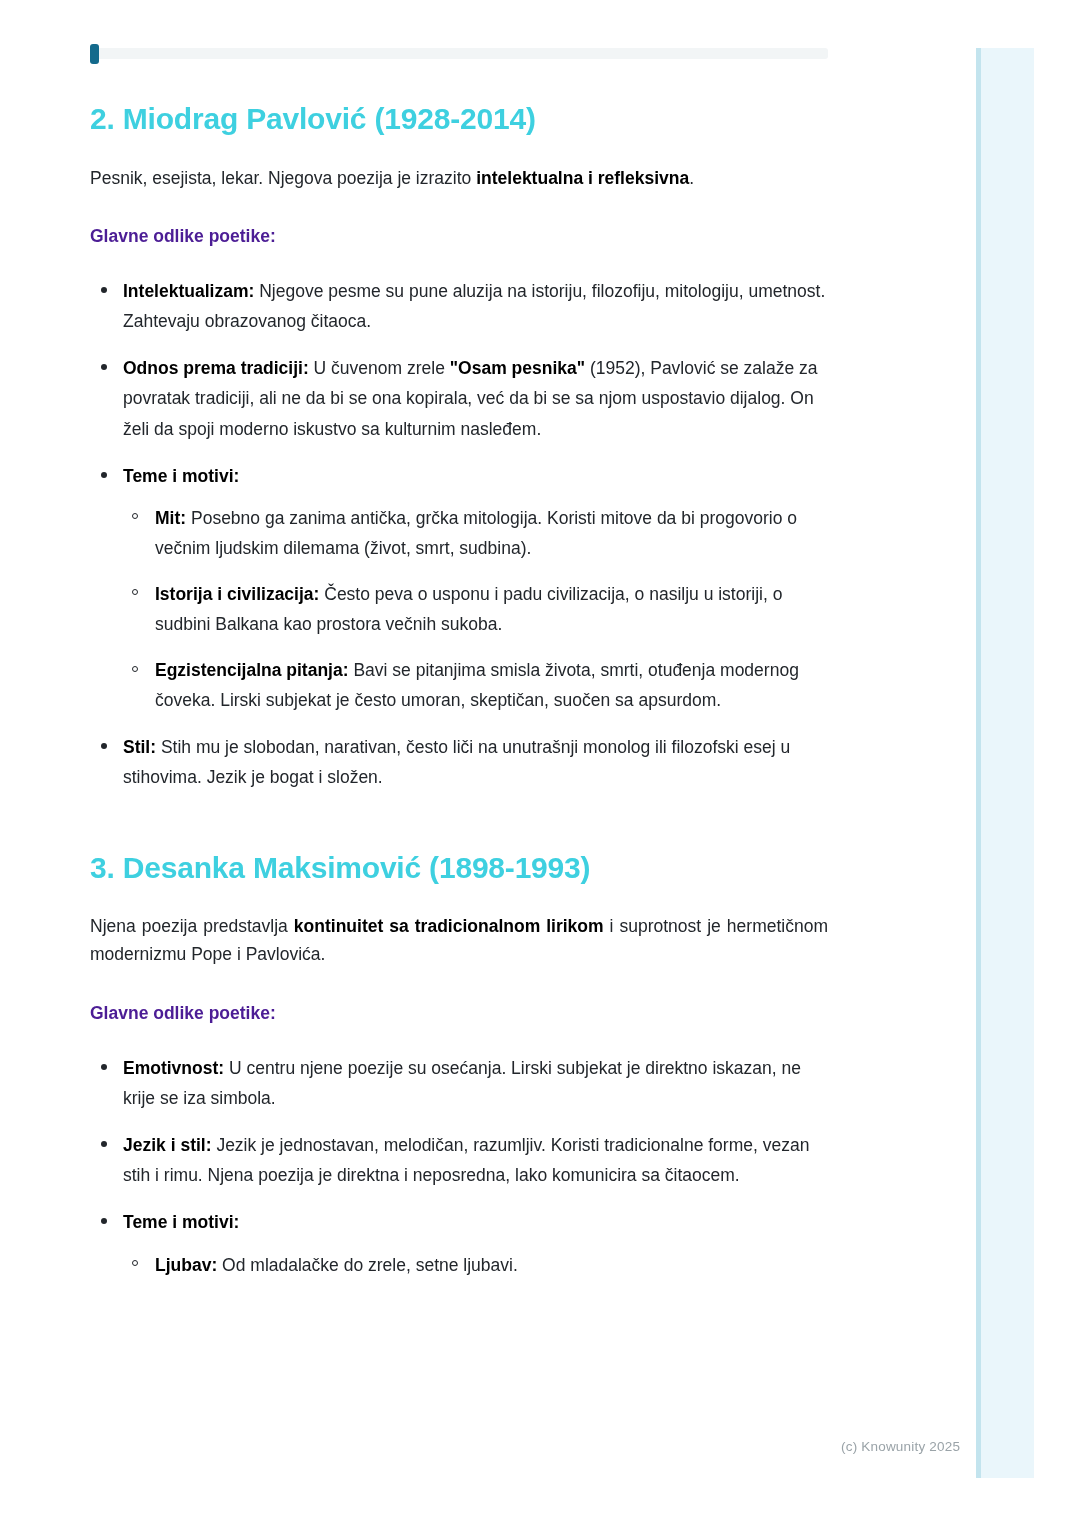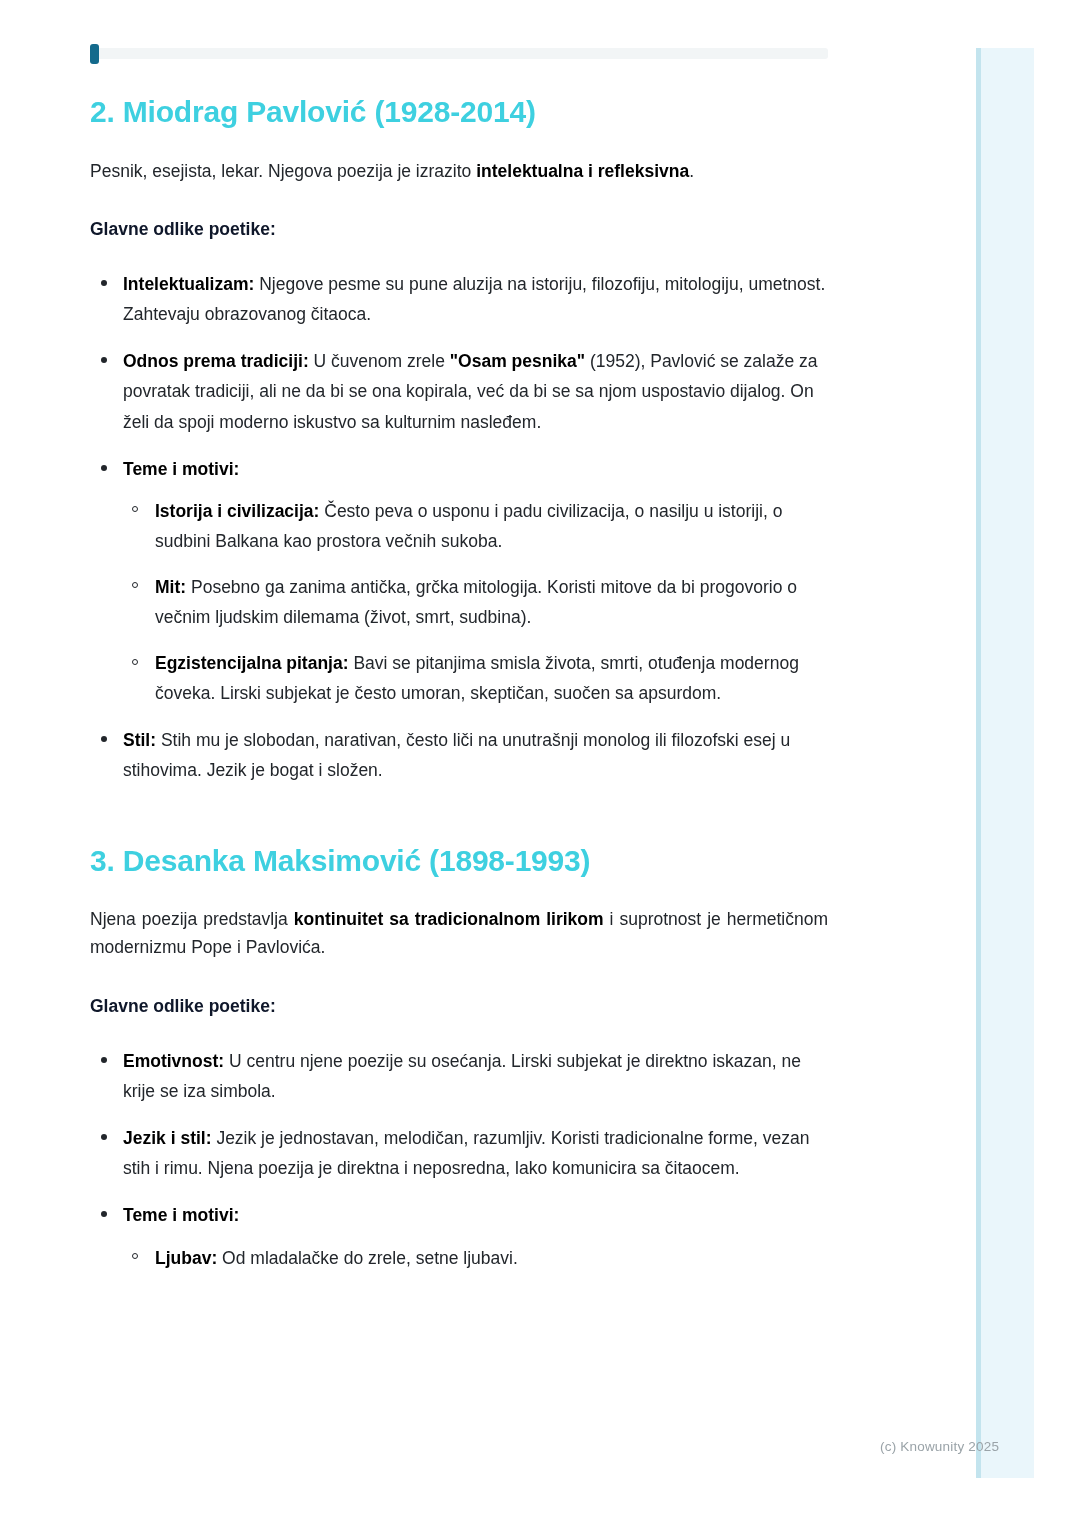--- a/index.html
+++ b/index.html
@@ -58,21 +58,21 @@
   .page {
     position: absolute;
     left: 0;
     top: 0;
     width: 1080px;
     padding: 0;
   }
   .content {
     position: absolute;
     left: 90px;
-    top: 93px;
+    top: 100px;
     width: 738px;
   }
 
   h2.section-title {
     font-size: 30px;
     line-height: 1.25;
     font-weight: 700;
     color: #3ed0e0;
     margin: 0 0 26px 0;
     letter-spacing: -0.2px;
@@ -88,21 +88,21 @@
     color: #22262b;
   }
   p.para.justify {
     text-align: justify;
   }
   p.lead-label {
     font-size: 17.5px;
     font-weight: 700;
     line-height: 1.62;
     margin: 0 0 26px 0;
-    color: #0f172a;
+    color: #4c1d95;
   }
 
   ul.lvl1 {
     list-style: none;
     margin: 8px 0 26px 0;
     padding: 0;
   }
   ul.lvl1 > li {
     position: relative;
     padding-left: 33px;
@@ -145,21 +145,21 @@
     border: 1.4px solid #22262b;
     box-sizing: border-box;
     background: transparent;
   }
 
   b, .b { font-weight: 700; color: #000000; }
 
   
   .watermark {
     position: absolute;
-    left: 880px;
+    left: 841px;
     top: 1439px;
     font-size: 13.5px;
     color: #9aa3a8;
     white-space: nowrap;
     letter-spacing: 0.2px;
   }
 </style>
 </head>
 <body>
 
@@ -186,24 +186,24 @@
       </li>
 
       <li>
         <span class="bullet"></span><span class="b">Odnos prema tradiciji:</span><span> U čuvenom zrele </span><span class="b">"Osam pesnika"</span><span> (1952), Pavlović se zalaže za povratak tradiciji, ali ne da bi se ona kopirala, već da bi se sa njom uspostavio dijalog. On želi da spoji moderno iskustvo sa kulturnim nasleđem.</span>
       </li>
 
       <li>
         <span class="bullet"></span><span class="b">Teme i motivi:</span>
         <ul class="lvl2">
           <li>
+            <span class="bullet-hollow"></span><span class="b">Mit:</span><span> Posebno ga zanima antička, grčka mitologija. Koristi mitove da bi progovorio o večnim ljudskim dilemama (život, smrt, sudbina).</span>
+          </li>
+          <li>
             <span class="bullet-hollow"></span><span class="b">Istorija i civilizacija:</span><span> Često peva o usponu i padu civilizacija, o nasilju u istoriji, o sudbini Balkana kao prostora večnih sukoba.</span>
-          </li>
-          <li>
-            <span class="bullet-hollow"></span><span class="b">Mit:</span><span> Posebno ga zanima antička, grčka mitologija. Koristi mitove da bi progovorio o večnim ljudskim dilemama (život, smrt, sudbina).</span>
           </li>
           <li>
             <span class="bullet-hollow"></span><span class="b">Egzistencijalna pitanja:</span><span> Bavi se pitanjima smisla života, smrti, otuđenja modernog čoveka. Lirski subjekat je često umoran, skeptičan, suočen sa apsurdom.</span>
           </li>
         </ul>
       </li>
 
       <li>
         <span class="bullet"></span><span class="b">Stil:</span><span> Stih mu je slobodan, narativan, često liči na unutrašnji monolog ili filozofski esej u stihovima. Jezik je bogat i složen.</span>
       </li>

